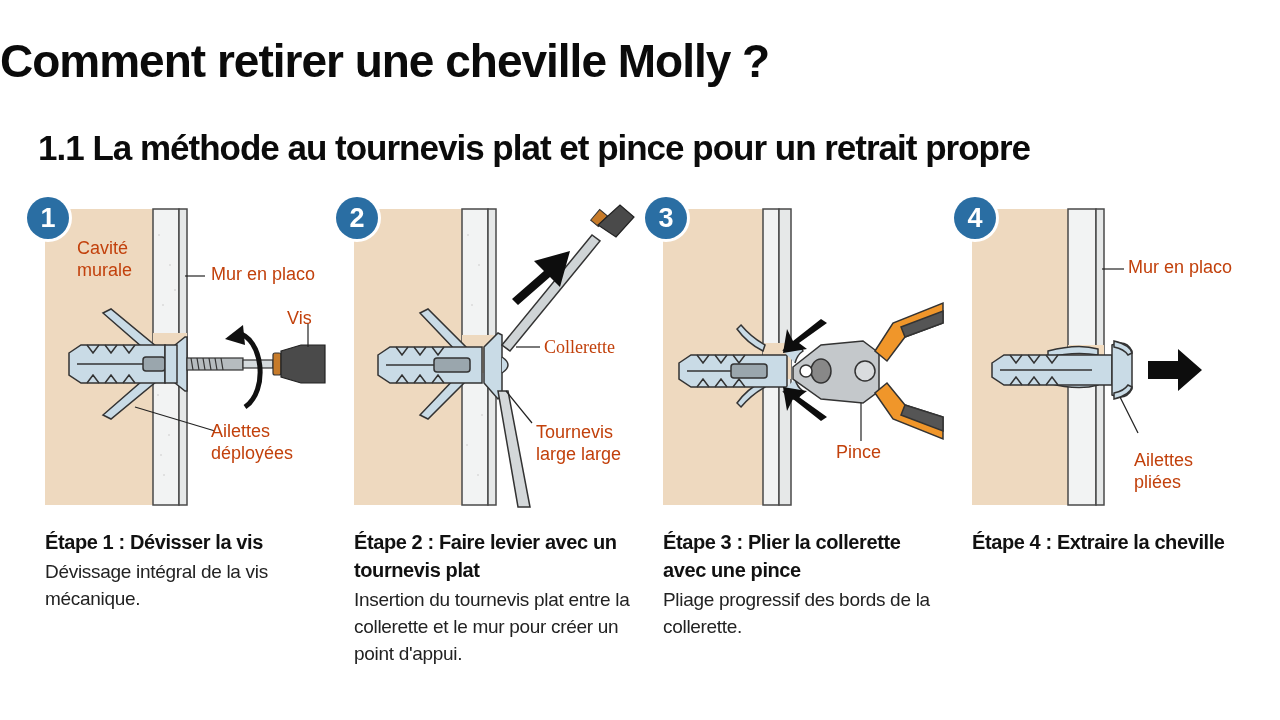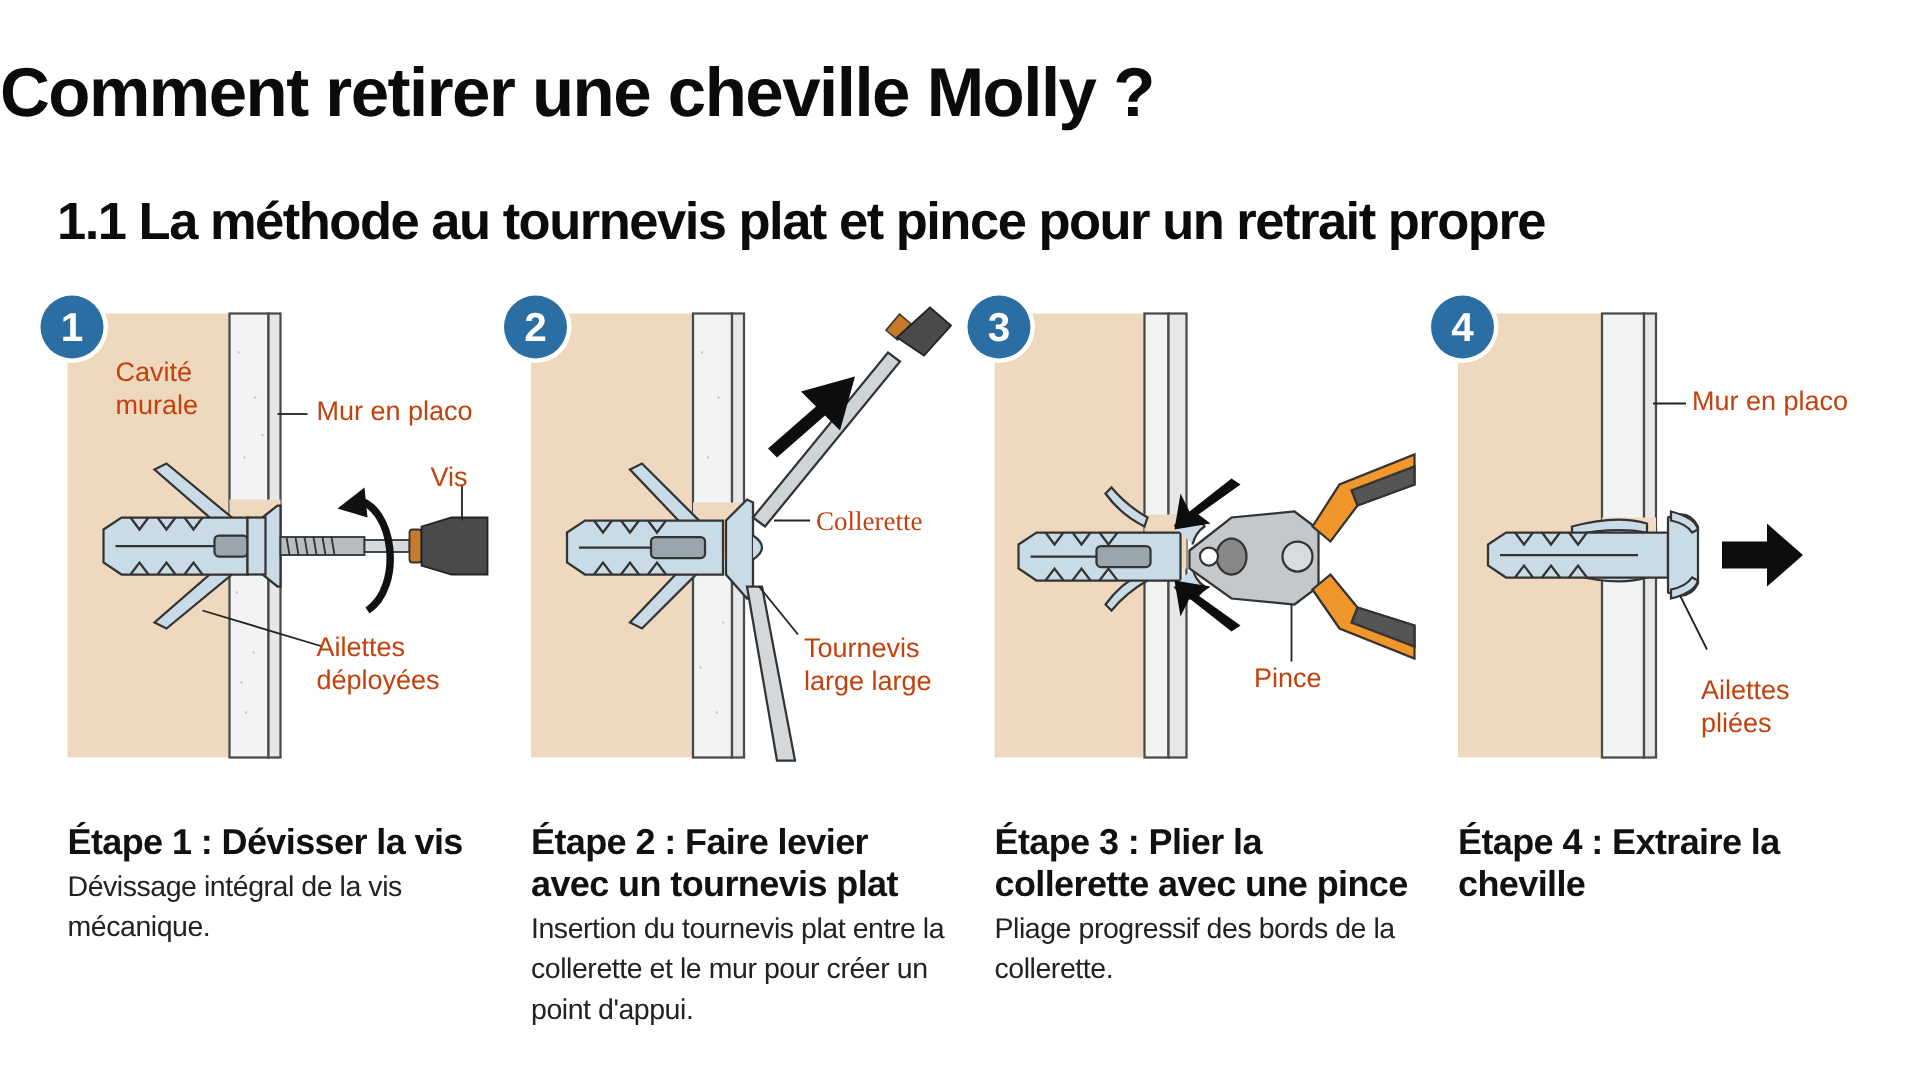--- a/index.html
+++ b/index.html
@@ -32,21 +32,21 @@
       box-shadow: 0 0 0 3px #fff;
       z-index: 2;
     }
 
     .label {
       position: absolute; font-size: 18px; color: #c2410c; line-height: 22px; white-space: nowrap;
     }
 
     .caption { position: absolute; left: 20px; top: 333px; width: 280px; }
     .caption-title {
-      font-size: 24px; font-weight: bold; line-height: 28px; color: #111; letter-spacing: -0.4px; margin-top: 20px;
+      font-size: 20px; font-weight: bold; line-height: 28px; color: #111; letter-spacing: -0.4px;
     }
     .caption-text {
       font-size: 19px; line-height: 27px; color: #222; letter-spacing: -0.3px; margin-top: 2px;
     }
   </style>
 </head>
 <body>
 
 <h1 class="title">Comment retirer une cheville Molly ?</h1>
 <h2 class="subtitle">1.1 La méthode au tournevis plat et pince pour un retrait propre</h2>

